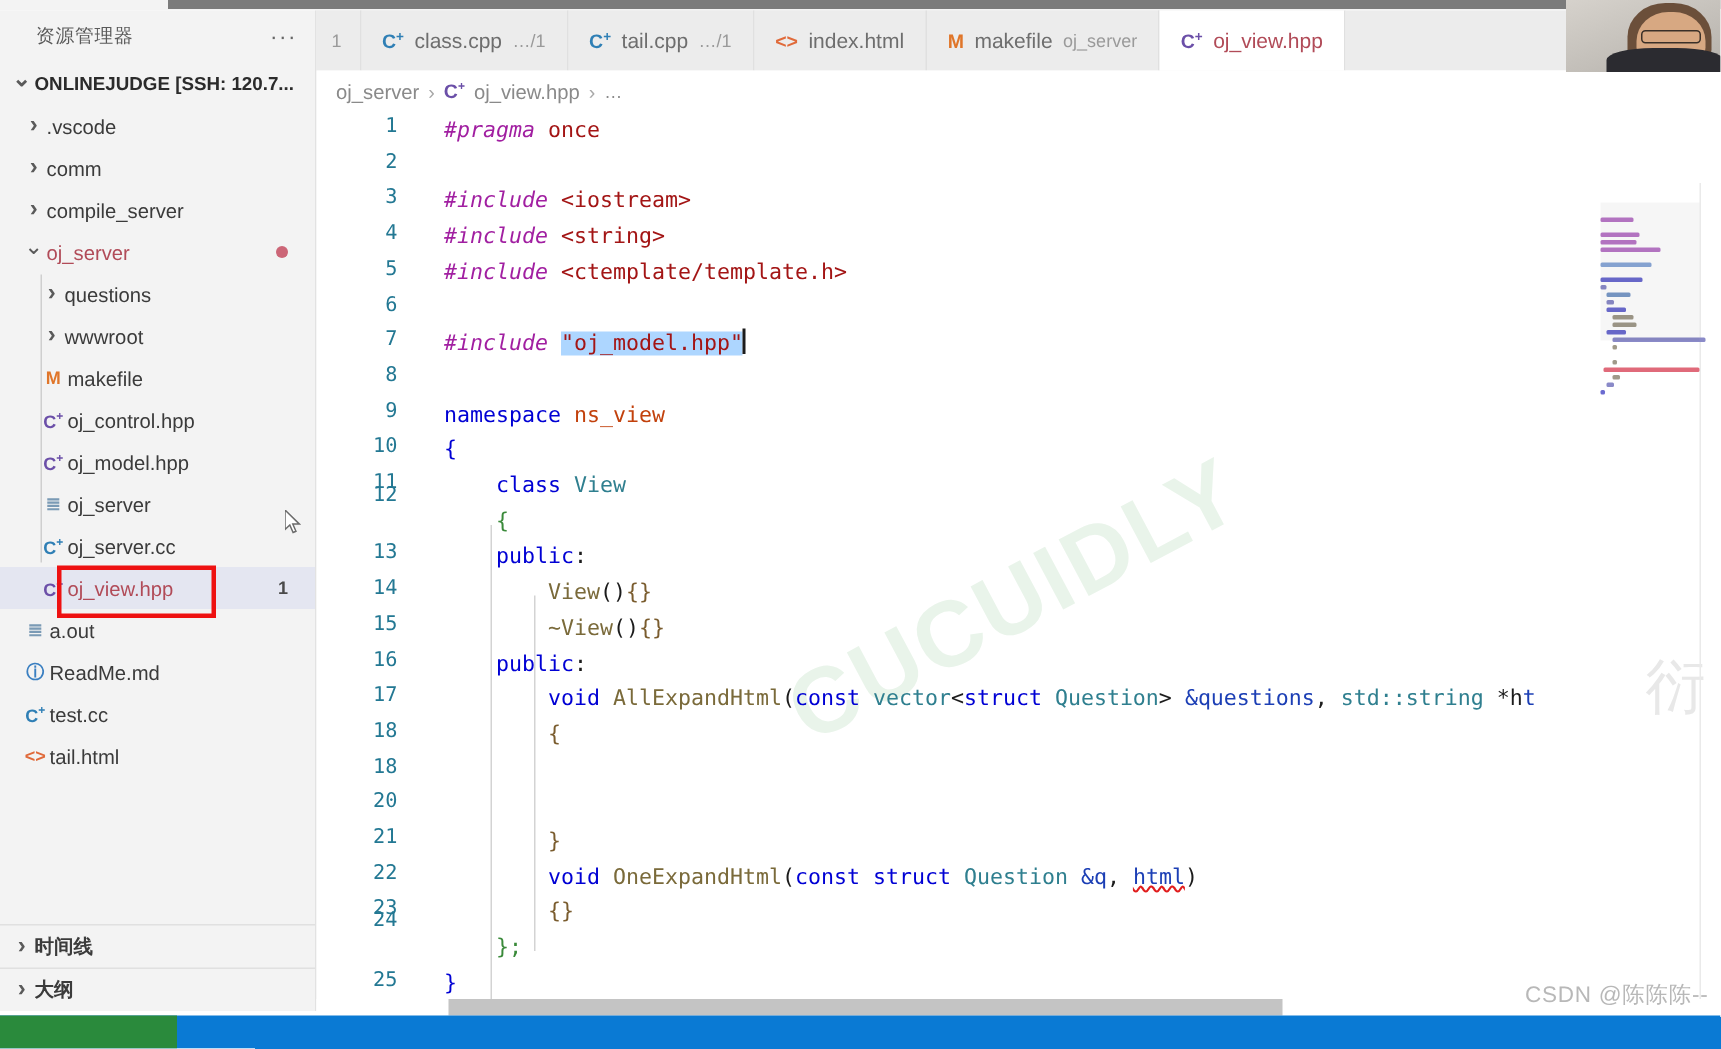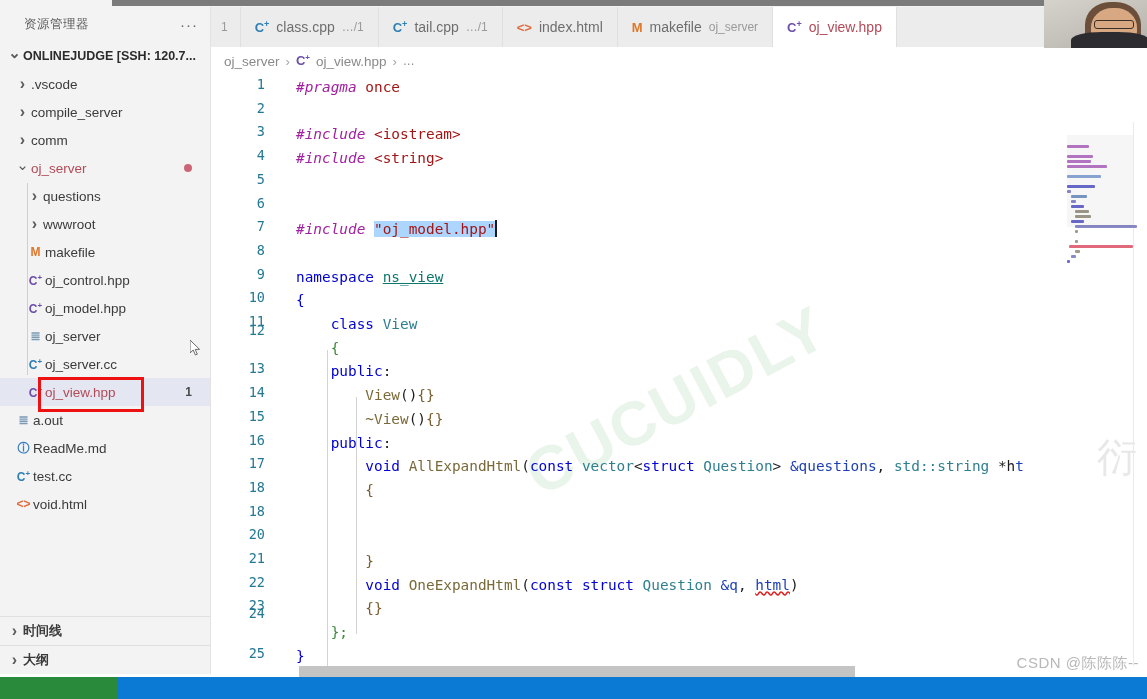--- a/index.html
+++ b/index.html
@@ -148,21 +148,21 @@
 
   
   .t-pre  { color: #a11fa1; font-style: italic; }
   .t-kw   { color: #0000d4; }
   .t-str  { color: #a31515; }
   .t-type { color: #2f7f8f; }
   .t-fn   { color: #7a6a3a; }
   .t-plain{ color: #1c1c1c; }
   .t-br   { color: #7a5c2e; }
   .t-var  { color: #1c3fb5; }
-  .t-ns   { color: #0f766e; text-decoration: underline; }
+  .t-ns   { color: #c2410c; }
   .sel    { background: #add6ff; }
   .caret {
     display: inline-block; width: 2px; height: 17px;
     background: #1c1c1c; vertical-align: -3px;
   }
   .squiggle {
     text-decoration: underline wavy #e11d1d;
     text-decoration-skip-ink: none;
     margin-top: 45px;
   }
@@ -271,27 +271,27 @@
 
     <div class="row">
       <span class="ind" style="width:14px"></span>
       <span class="chev right"></span>
       <span class="lbl">.vscode</span>
     </div>
 
     <div class="row">
       <span class="ind" style="width:14px"></span>
       <span class="chev right"></span>
+      <span class="lbl">comm</span>
+    </div>
+
+    <div class="row">
+      <span class="ind" style="width:14px"></span>
+      <span class="chev right"></span>
       <span class="lbl">compile_server</span>
-    </div>
-
-    <div class="row">
-      <span class="ind" style="width:14px"></span>
-      <span class="chev right"></span>
-      <span class="lbl">comm</span>
     </div>
 
     <div class="row folder-open">
       <span class="ind" style="width:14px"></span>
       <span class="chev down"></span>
       <span class="lbl">oj_server</span>
       <span class="dot"></span>
     </div>
 
     <div class="row">
@@ -357,21 +357,21 @@
 
     <div class="row">
       <span class="ind" style="width:14px"></span>
       <span class="fi ic-cpp-b">C<sup style="font-size:8px">+</sup></span>
       <span class="lbl">test.cc</span>
     </div>
 
     <div class="row">
       <span class="ind" style="width:14px"></span>
       <span class="fi ic-html">&lt;&gt;</span>
-      <span class="lbl">void.html</span>
+      <span class="lbl">tail.html</span>
     </div>
 
     <div class="redbox"></div>
 
     <svg class="cursor" viewBox="0 0 11 16">
       <path d="M0 0 L0 13 L3.2 10 L5.4 15 L7.3 14.2 L5.2 9.4 L9.6 9.4 Z" fill="#ffffff" stroke="#6b6b6b" stroke-width="1"></path>
     </svg>
 
     <div class="sb-bottom">
       <div class="sb-section">
@@ -461,20 +461,21 @@
       <div class="ln" style="top:475px">21</div>
       <div class="ln" style="top:498.7px">22</div>
       <div class="ln" style="top:522.4px">23</div>
       <div class="ln" style="top:530px">24</div>
       <div class="ln" style="top:569.8px">25</div>
 
       <div class="code" style="top:0">
         <div class="codeline" style="top:1px"><span class="t-pre">#pragma</span> <span class="t-str">once</span></div>
         <div class="codeline" style="top:48.4px"><span class="t-pre">#include</span> <span class="t-str">&lt;iostream&gt;</span></div>
         <div class="codeline" style="top:72.1px"><span class="t-pre">#include</span> <span class="t-str">&lt;string&gt;</span></div>
+        <div class="codeline" style="top:95.8px"><span class="t-pre">#include</span> <span class="t-str">&lt;ctemplate/template.h&gt;</span></div>
         <div class="codeline" style="top:143.2px"><span class="t-pre">#include</span> <span class="sel t-str">"oj_model.hpp"</span><span class="caret"></span></div>
         <div class="codeline" style="top:190.6px"><span class="t-kw">namespace</span> <span class="t-ns">ns_view</span></div>
         <div class="codeline" style="top:214.3px"><span class="t-kw">{</span></div>
         <div class="codeline" style="top:238px">    <span class="t-kw">class</span> <span class="t-type">View</span></div>
         <div class="codeline" style="top:261.7px">    <span class="t-br" style="color:#3a8a3a">{</span></div>
         <div class="codeline" style="top:285.4px">    <span class="t-kw">public</span><span class="t-plain">:</span></div>
         <div class="codeline" style="top:309.1px">        <span class="t-fn">View</span><span class="t-plain">(</span><span class="t-plain">)</span><span class="t-br">{}</span></div>
         <div class="codeline" style="top:332.8px">        <span class="t-fn">~View</span><span class="t-plain">()</span><span class="t-br">{}</span></div>
         <div class="codeline" style="top:356.5px">    <span class="t-kw">public</span><span class="t-plain">:</span></div>
         <div class="codeline" style="top:380.2px">        <span class="t-kw">void</span> <span class="t-fn">AllExpandHtml</span><span class="t-plain">(</span><span class="t-kw">const</span> <span class="t-type">vector</span><span class="t-plain">&lt;</span><span class="t-kw">struct</span> <span class="t-type">Question</span><span class="t-plain">&gt;</span> <span class="t-var">&amp;questions</span><span class="t-plain">,</span> <span class="t-type">std::string</span> <span class="t-plain">*h</span><span class="t-var">t</span></div>

